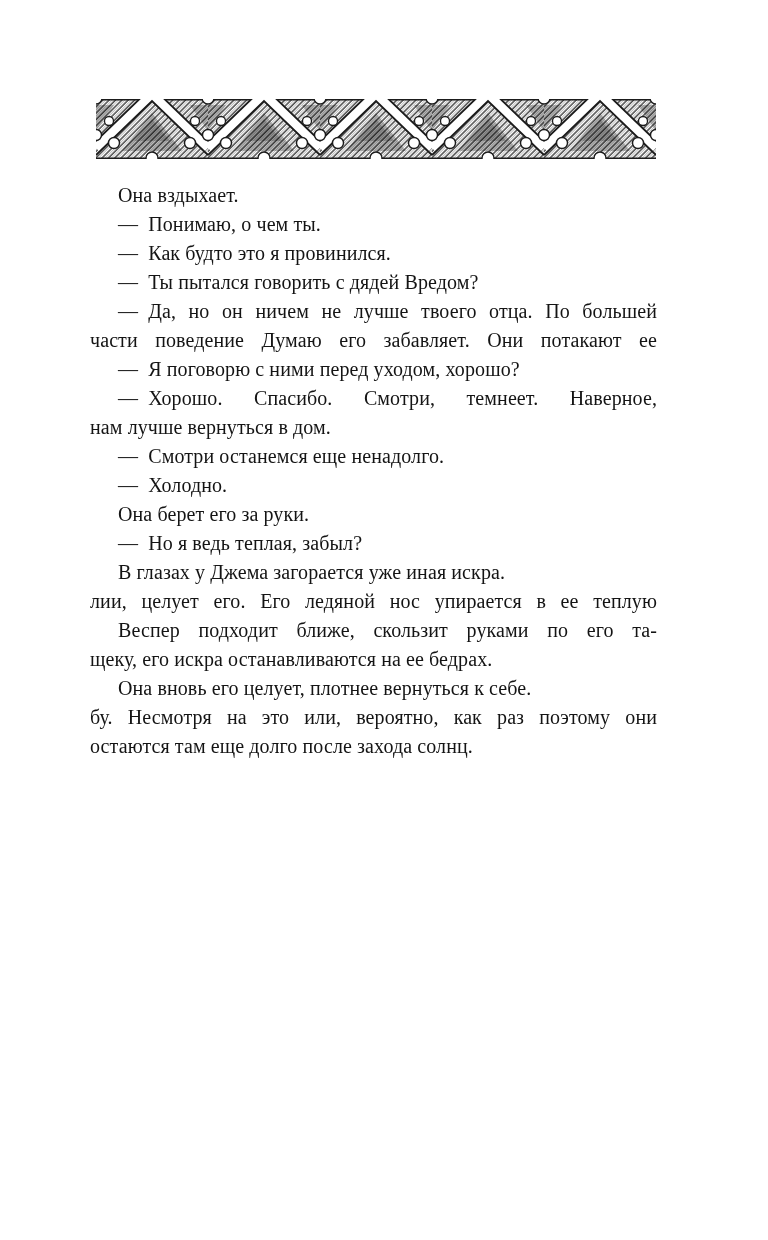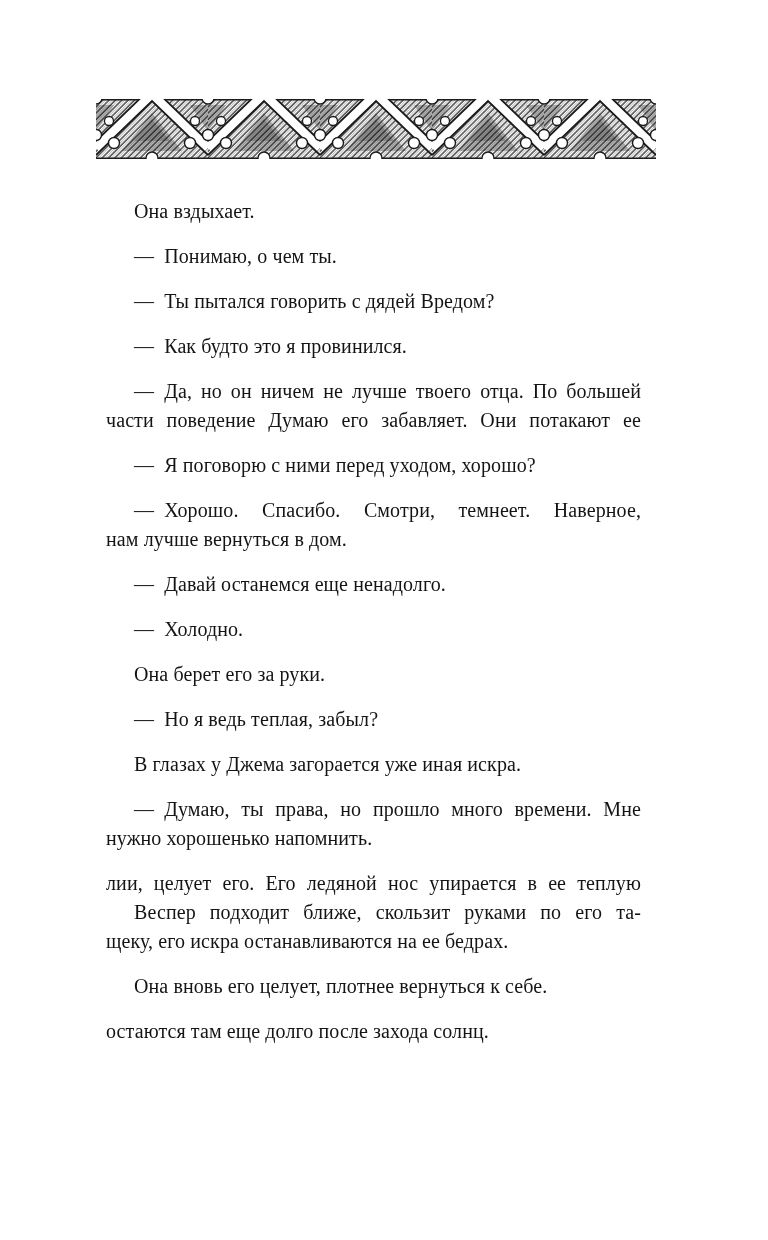--- a/index.html
+++ b/index.html
@@ -25,21 +25,21 @@
   }
   .text-block {
     position: absolute;
     left: 90px;
     top: 181px;
     width: 567px;
     font-size: 20px;
     line-height: 29px;
     letter-spacing: 0.1px;
   }
-  .para { margin: 16px; padding: 0; }
+  .para { margin: 0; padding: 0; }
   .line {
     display: block;
     text-align: justify;
     text-align-last: justify;
     white-space: normal;
   }
   .line.first { text-indent: 28px; }
   .line.last { text-align-last: left; }
 </style>
 </head>
@@ -88,61 +88,58 @@
   </div>
 
   <main class="text-block">
       <p class="para">
         <span class="line first last">Она вздыхает.</span>
       </p>
       <p class="para">
         <span class="line first last">— Понимаю, о чем ты.</span>
       </p>
       <p class="para">
-        <span class="line first last">— Ты пытался говорить с дядей Вредом?</span>
+        <span class="line first last">— Как будто это я провинился.</span>
       </p>
       <p class="para">
-        <span class="line first last">— Как будто это я провинился.</span>
+        <span class="line first last">— Ты пытался говорить с дядей Вредом?</span>
       </p>
       <p class="para">
         <span class="line first">— Да, но он ничем не лучше твоего отца. По большей</span>
         <span class="line">части поведение Думаю его забавляет. Они потакают ее</span>
       </p>
       <p class="para">
         <span class="line first last">— Я поговорю с ними перед уходом, хорошо?</span>
       </p>
       <p class="para">
         <span class="line first">— Хорошо. Спасибо. Смотри, темнеет. Наверное,</span>
         <span class="line last">нам лучше вернуться в дом.</span>
       </p>
       <p class="para">
-        <span class="line first last">— Давай останемся еще ненадолго.</span>
+        <span class="line first last">— Смотри останемся еще ненадолго.</span>
       </p>
       <p class="para">
         <span class="line first last">— Холодно.</span>
       </p>
       <p class="para">
         <span class="line first last">Она берет его за руки.</span>
       </p>
       <p class="para">
         <span class="line first last">— Но я ведь теплая, забыл?</span>
       </p>
       <p class="para">
         <span class="line first last">В глазах у Джема загорается уже иная искра.</span>
       </p>
       <p class="para">
-        <span class="line first">— Думаю, ты права, но прошло много времени. Мне</span>
-        <span class="line last">нужно хорошенько напомнить.</span>
-      </p>
-      <p class="para">
         <span class="line">лии, целует его. Его ледяной нос упирается в ее теплую</span>
         <span class="line first">Веспер подходит ближе, скользит руками по его та-</span>
         <span class="line last">щеку, его искра останавливаются на ее бедрах.</span>
       </p>
       <p class="para">
         <span class="line first last">Она вновь его целует, плотнее вернуться к себе.</span>
       </p>
       <p class="para">
+        <span class="line">бу. Несмотря на это или, вероятно, как раз поэтому они</span>
         <span class="line last">остаются там еще долго после захода солнц.</span>
       </p>
     </main>
 
 </div>
 
 </body></html>

